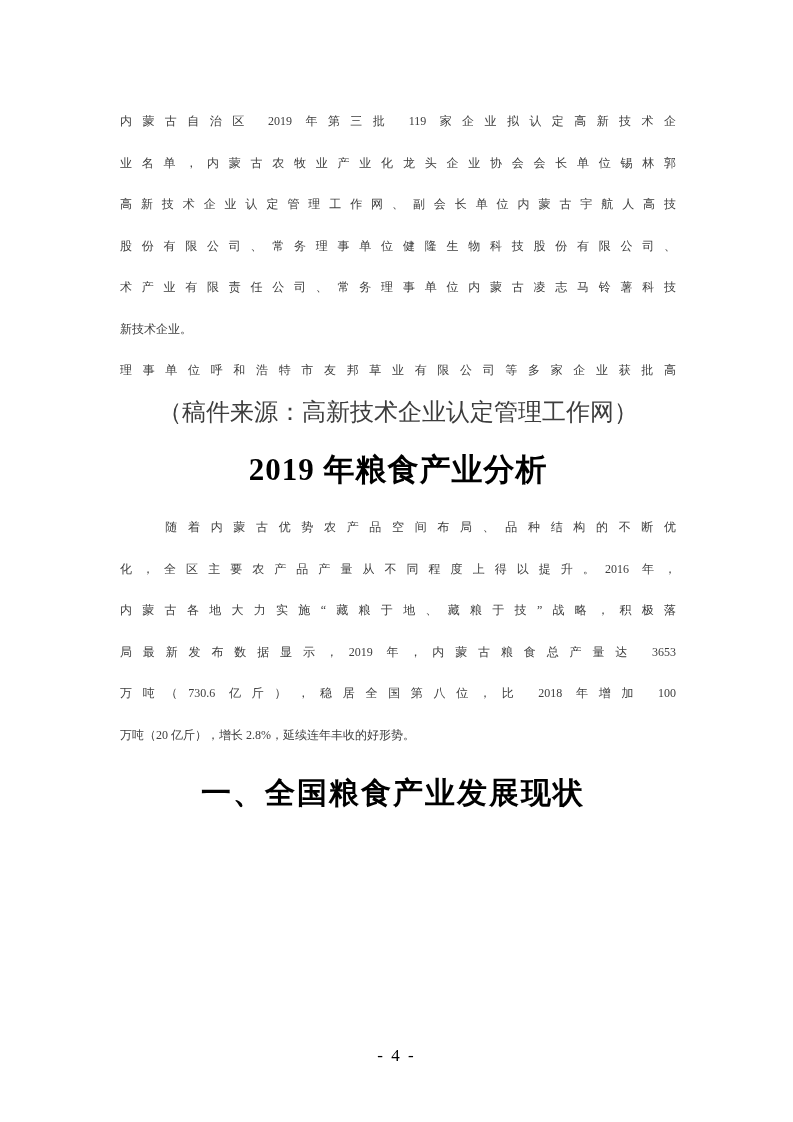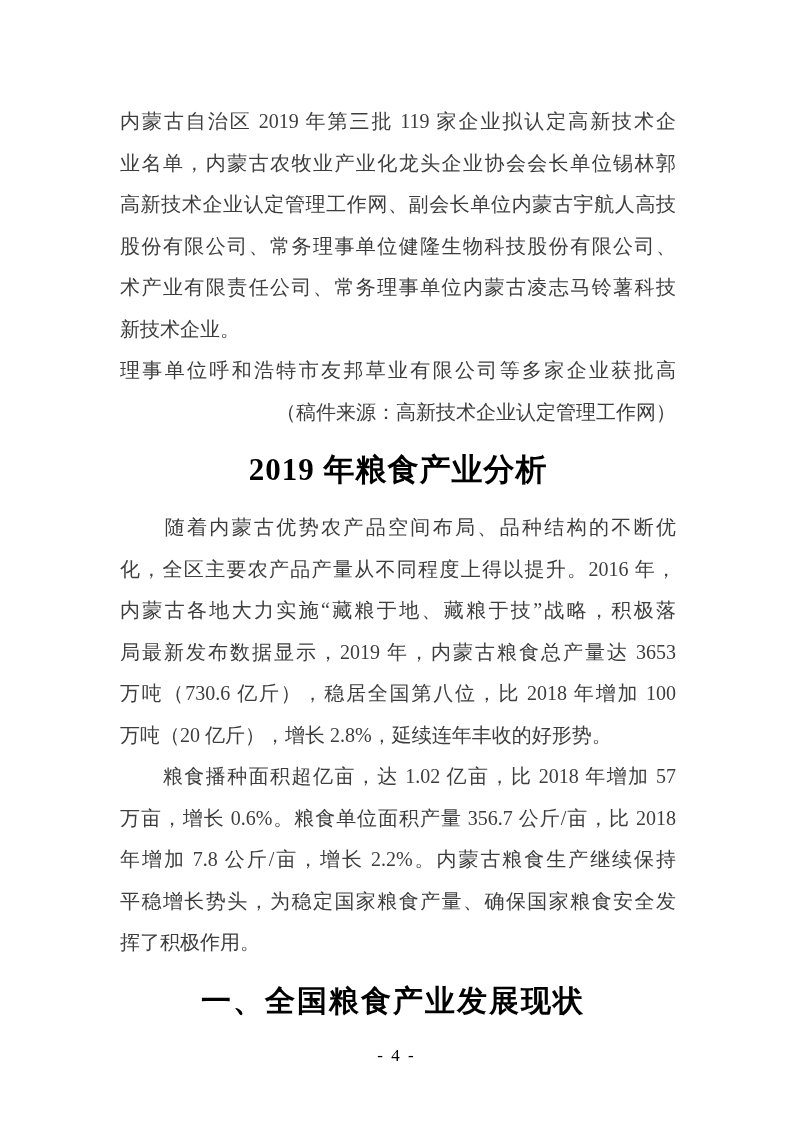--- a/index.html
+++ b/index.html
@@ -16,35 +16,35 @@
     overflow: hidden;
   }
   .content {
     position: absolute;
     left: 120px;
     top: 101px;
     width: 556px;
   }
   .paragraph { margin: 0; }
   .line {
-    font-size: 20px;
+    font-size: 12px;
     line-height: 41.5px;
     color: var(--body-text, #3d3d3d);
     text-align: justify;
     text-align-last: justify;
     white-space: nowrap;
   }
   .line.last {
     text-align-last: left;
   }
   .source-line {
-    font-size: 20px;
+    font-size: 24px;
     line-height: 41.5px;
     color: var(--body-text, #3d3d3d);
-    text-align: right;
+    text-align: center;
     white-space: nowrap;
   }
   .article-title {
     margin: 12px;
     font-size: 31px;
     line-height: 50px;
     font-weight: bold;
     color: var(--emphasis-text, #000000);
     text-align: center;
     letter-spacing: 1px;
@@ -95,27 +95,20 @@
 
     <div>
         <div class="paragraph">
           <div class="line">　　随着内蒙古优势农产品空间布局、品种结构的不断优</div>
           <div class="line">化，全区主要农产品产量从不同程度上得以提升。2016 年，</div>
           <div class="line">内蒙古各地大力实施“藏粮于地、藏粮于技”战略，积极落</div>
           <div class="line">局最新发布数据显示，2019 年，内蒙古粮食总产量达 3653</div>
           <div class="line">万吨（730.6 亿斤），稳居全国第八位，比 2018 年增加 100</div>
           <div class="line last">万吨（20 亿斤），增长 2.8%，延续连年丰收的好形势。</div>
         </div>
-        <div class="paragraph">
-          <div class="line">　　粮食播种面积超亿亩，达 1.02 亿亩，比 2018 年增加 57</div>
-          <div class="line">万亩，增长 0.6%。粮食单位面积产量 356.7 公斤/亩，比 2018</div>
-          <div class="line">年增加 7.8 公斤/亩，增长 2.2%。内蒙古粮食生产继续保持</div>
-          <div class="line">平稳增长势头，为稳定国家粮食产量、确保国家粮食安全发</div>
-          <div class="line last">挥了积极作用。</div>
-        </div>
       </div>
 
     <h2 class="section-heading">一、全国粮食产业发展现状</h2>
 
   </div>
 
   <div class="page-number">- 4 -</div>
 </div>
 
 </body></html>

